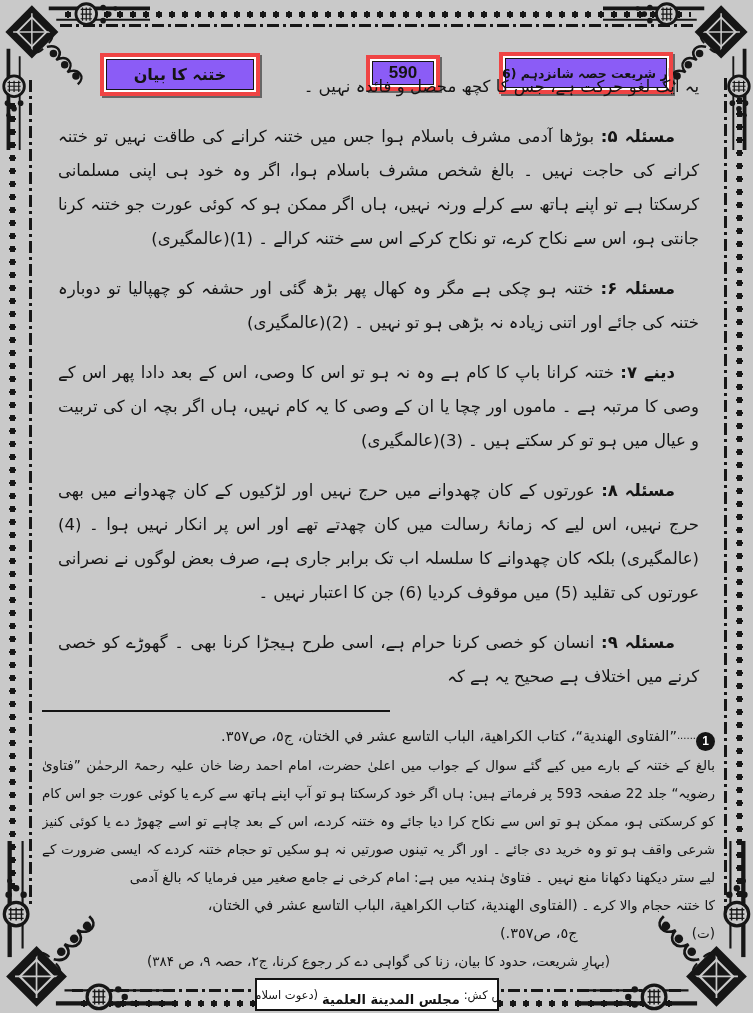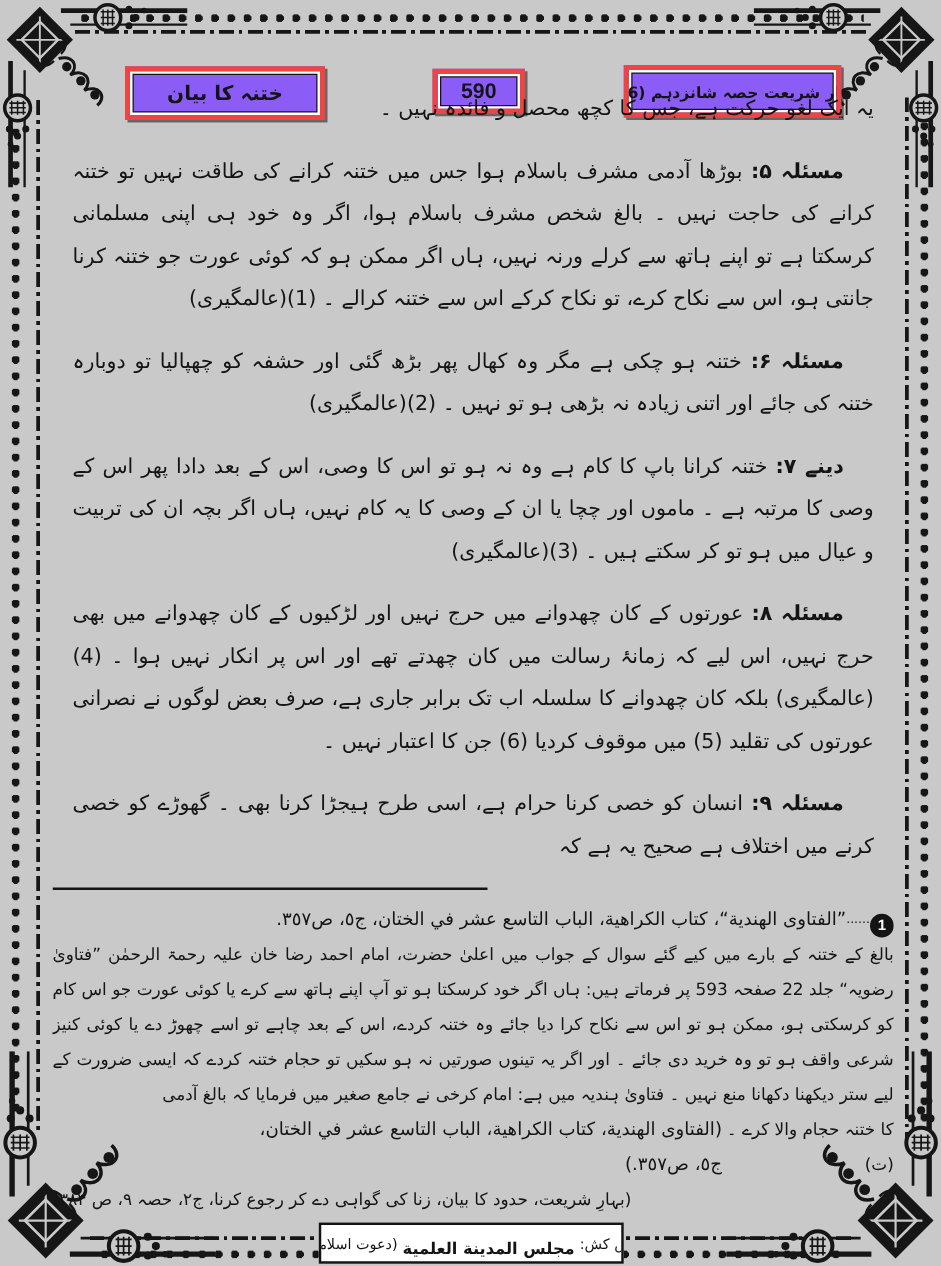--- a/index.html
+++ b/index.html
@@ -25,39 +25,39 @@
   .corner svg{display:block;width:100%;height:100%;}
   .c-tl{top:0;left:0;}
   .c-tr{top:0;right:0;transform:scaleX(-1);}
   .c-bl{bottom:0;left:0;width:172px;height:172px;transform:scaleY(-1);}
   .c-br{bottom:0;right:0;width:172px;height:172px;transform:scale(-1,-1);}
   
   .hbox{position:absolute;background:#8b5cf6;border:4px solid #ef4444;
     box-shadow:inset 0 0 0 2px #fff,inset 0 0 0 3px #141414,2px 2px 0 rgba(20,20,20,.55);
     display:flex;align-items:center;justify-content:center;white-space:nowrap;overflow:hidden;margin-top:47px;}
   .hbox-right{top:5px;right:80px;width:166px;height:34px;font-size:12.5px;font-weight:bold;}
-  .hbox-center{top:8px;left:346px;width:66px;height:28px;font-size:17px;font-weight:bold;font-family:"Liberation Sans","DejaVu Sans",sans-serif;direction:ltr;text-align:right;}
+  .hbox-center{top:8px;left:366px;width:66px;height:28px;font-size:17px;font-weight:bold;font-family:"Liberation Sans","DejaVu Sans",sans-serif;direction:ltr;text-align:right;}
   .hbox-left{top:6px;left:100px;width:152px;height:35px;font-size:16px;font-weight:bold;}
   
   .fbox{position:absolute;bottom:2px;left:255px;width:240px;height:29px;background:#fff;border:2px solid #141414;
     display:flex;align-items:center;justify-content:center;gap:4px;white-space:nowrap;overflow:hidden;font-size:11.5px;}
   .fbox .fname{font-weight:bold;font-size:13px;margin-top:10px;}
   
   .content{position:absolute;top:54px;right:38px;left:42px;bottom:40px;overflow:hidden;}
   .body p{margin:16px;font-size:16.5px;line-height:34px;text-align:justify;}
   .intro{text-align:right !important;}
   .masala{text-indent:24px;}
   .masala-label{font-weight:bold;}
   .fn-sep{width:348px;height:2px;background:#141414;margin:9px auto 10px 0;}
   .fns{font-size:13.5px;line-height:28px;}
   .fn-row{text-align:right;margin:0;}
   .fn-ar{font-size:14.5px;}
   .fn-urdu{margin:0;text-align:justify;}
   .fn-tailrow{display:flex;justify-content:space-between;align-items:baseline;padding-left:150px;}
-  .fn-refline{margin:0;text-align:left;}
+  .fn-refline{margin:0;text-align:center;}
   .fnmark{display:inline-flex;width:19px;height:19px;border-radius:50%;background:#141414;color:#fff;
     font-size:12px;font-weight:bold;align-items:center;justify-content:center;vertical-align:-4px;
     font-family:"Liberation Sans","DejaVu Sans",sans-serif;direction:ltr;}
   .leader{font-size:10px;letter-spacing:1.5px;vertical-align:2px;}
 </style>
 </head>
 <body>
 
 <div class="page">
 

